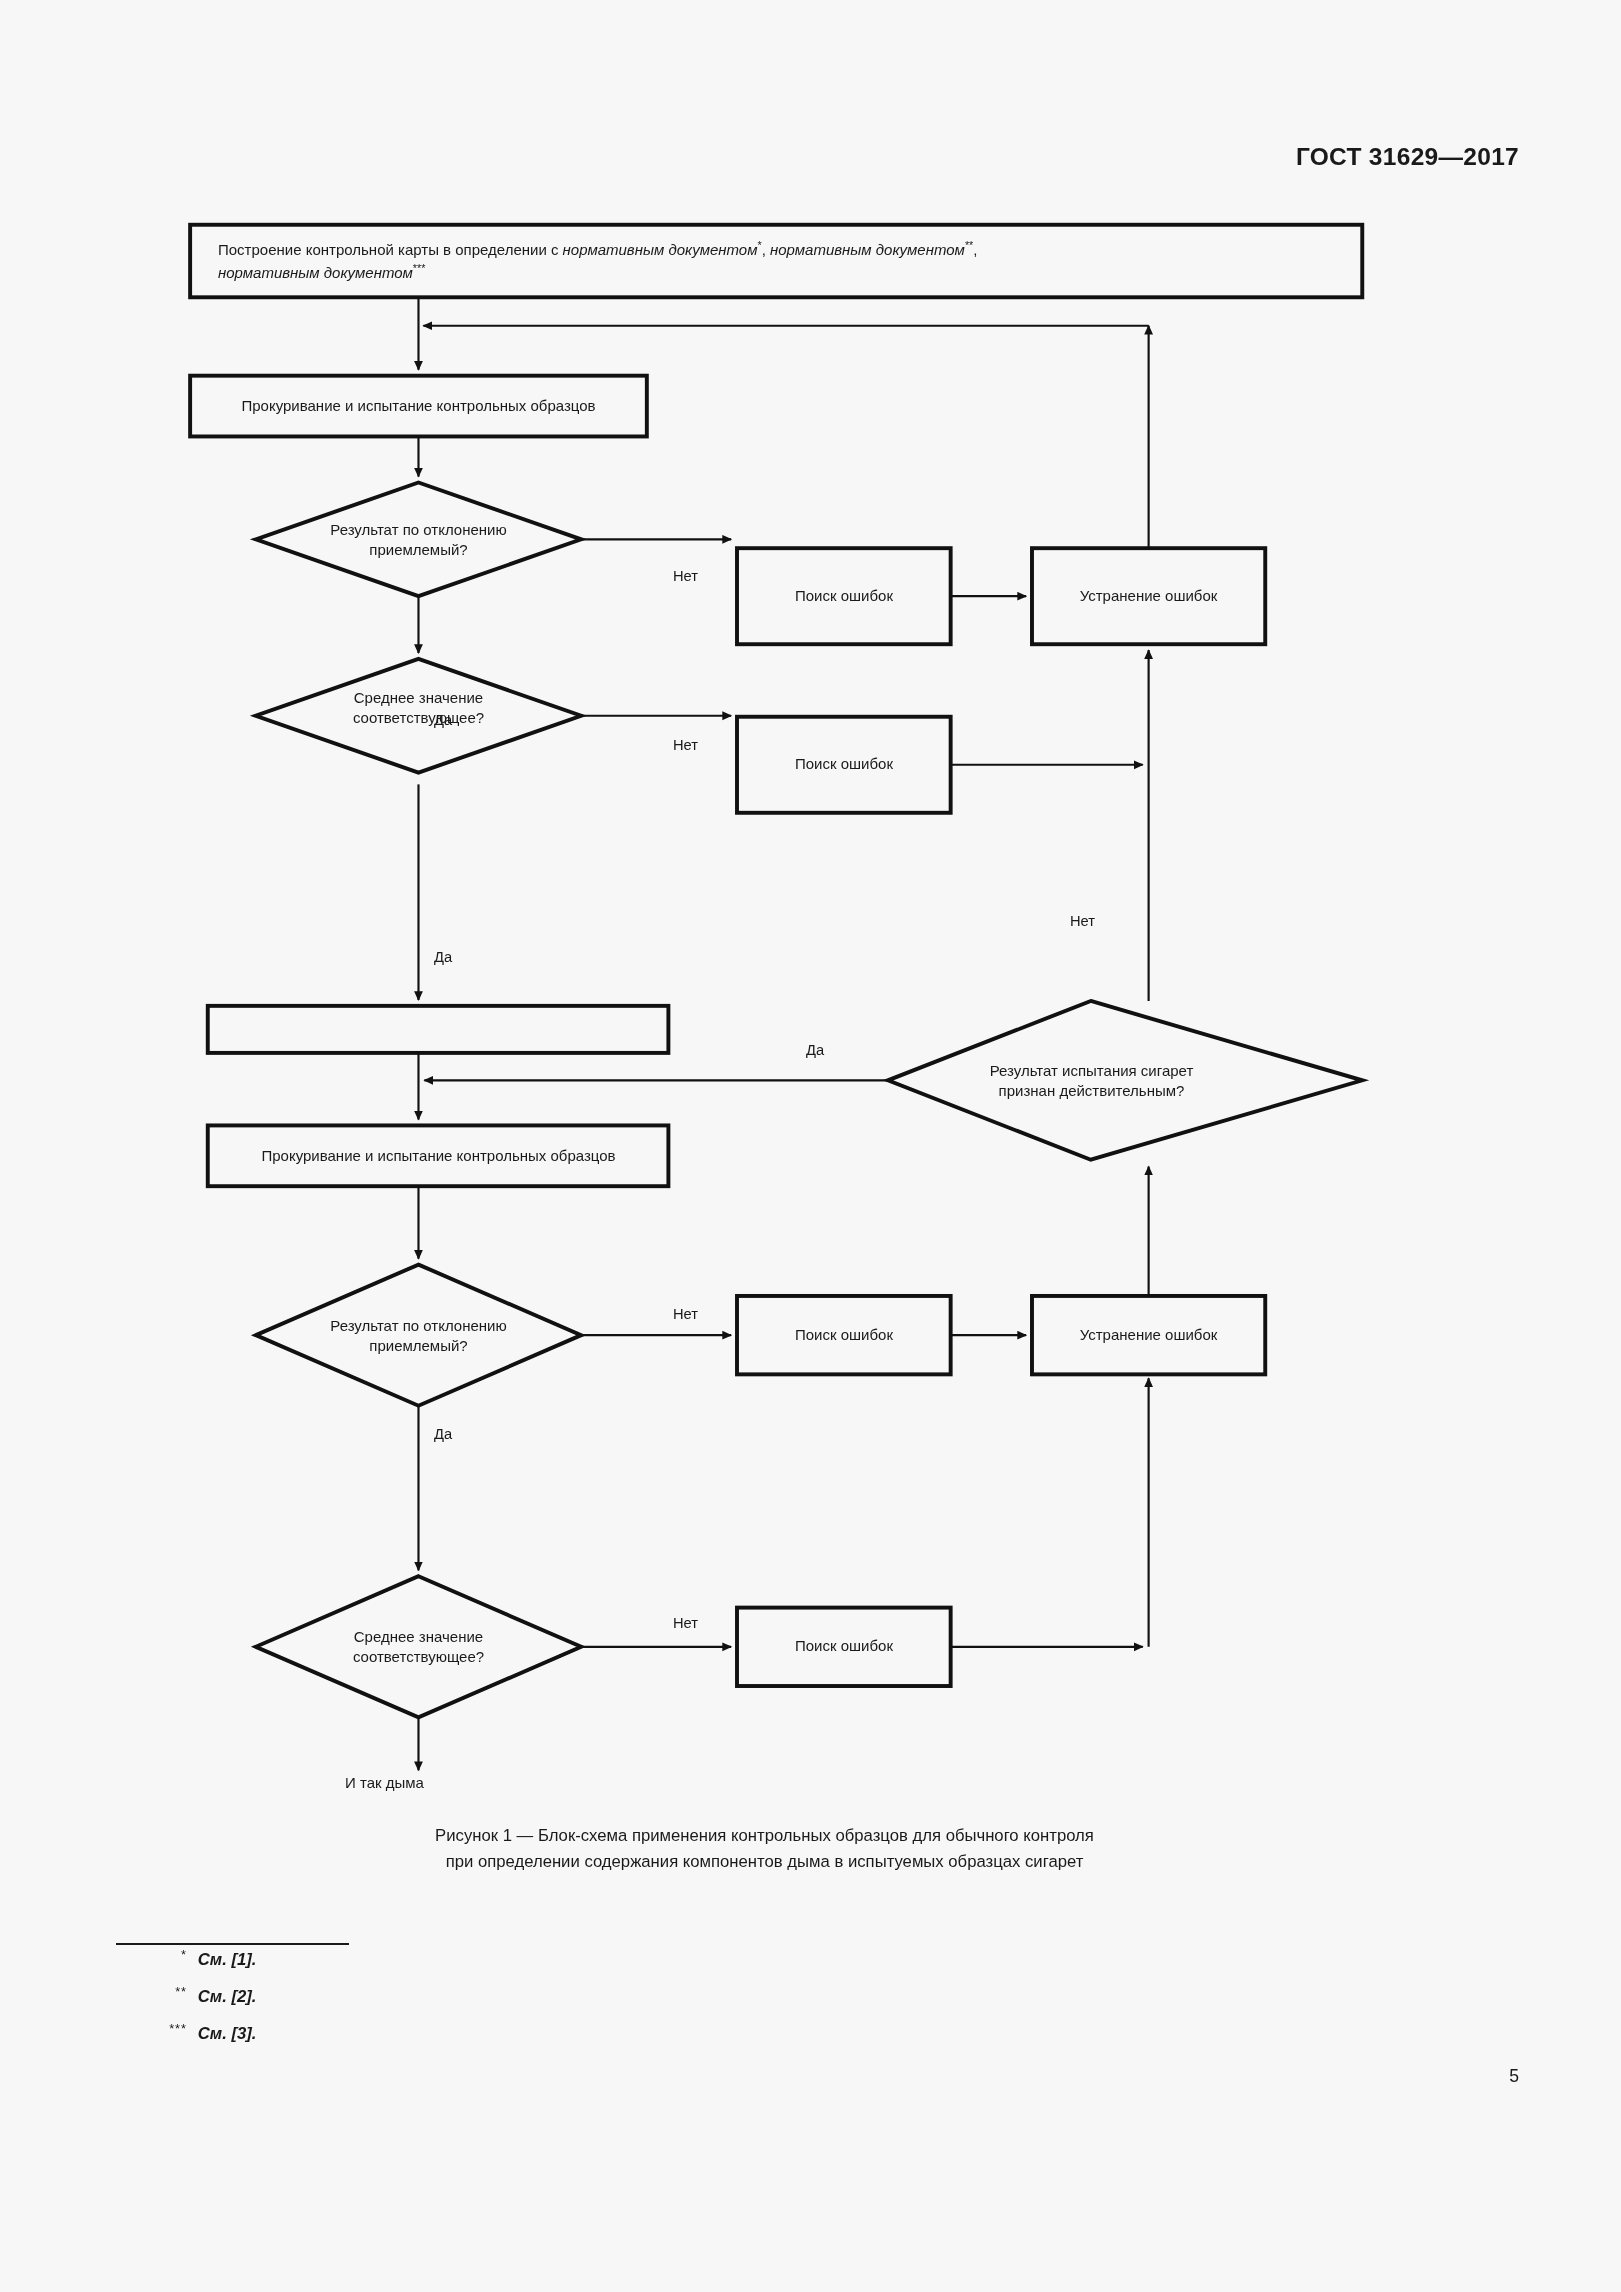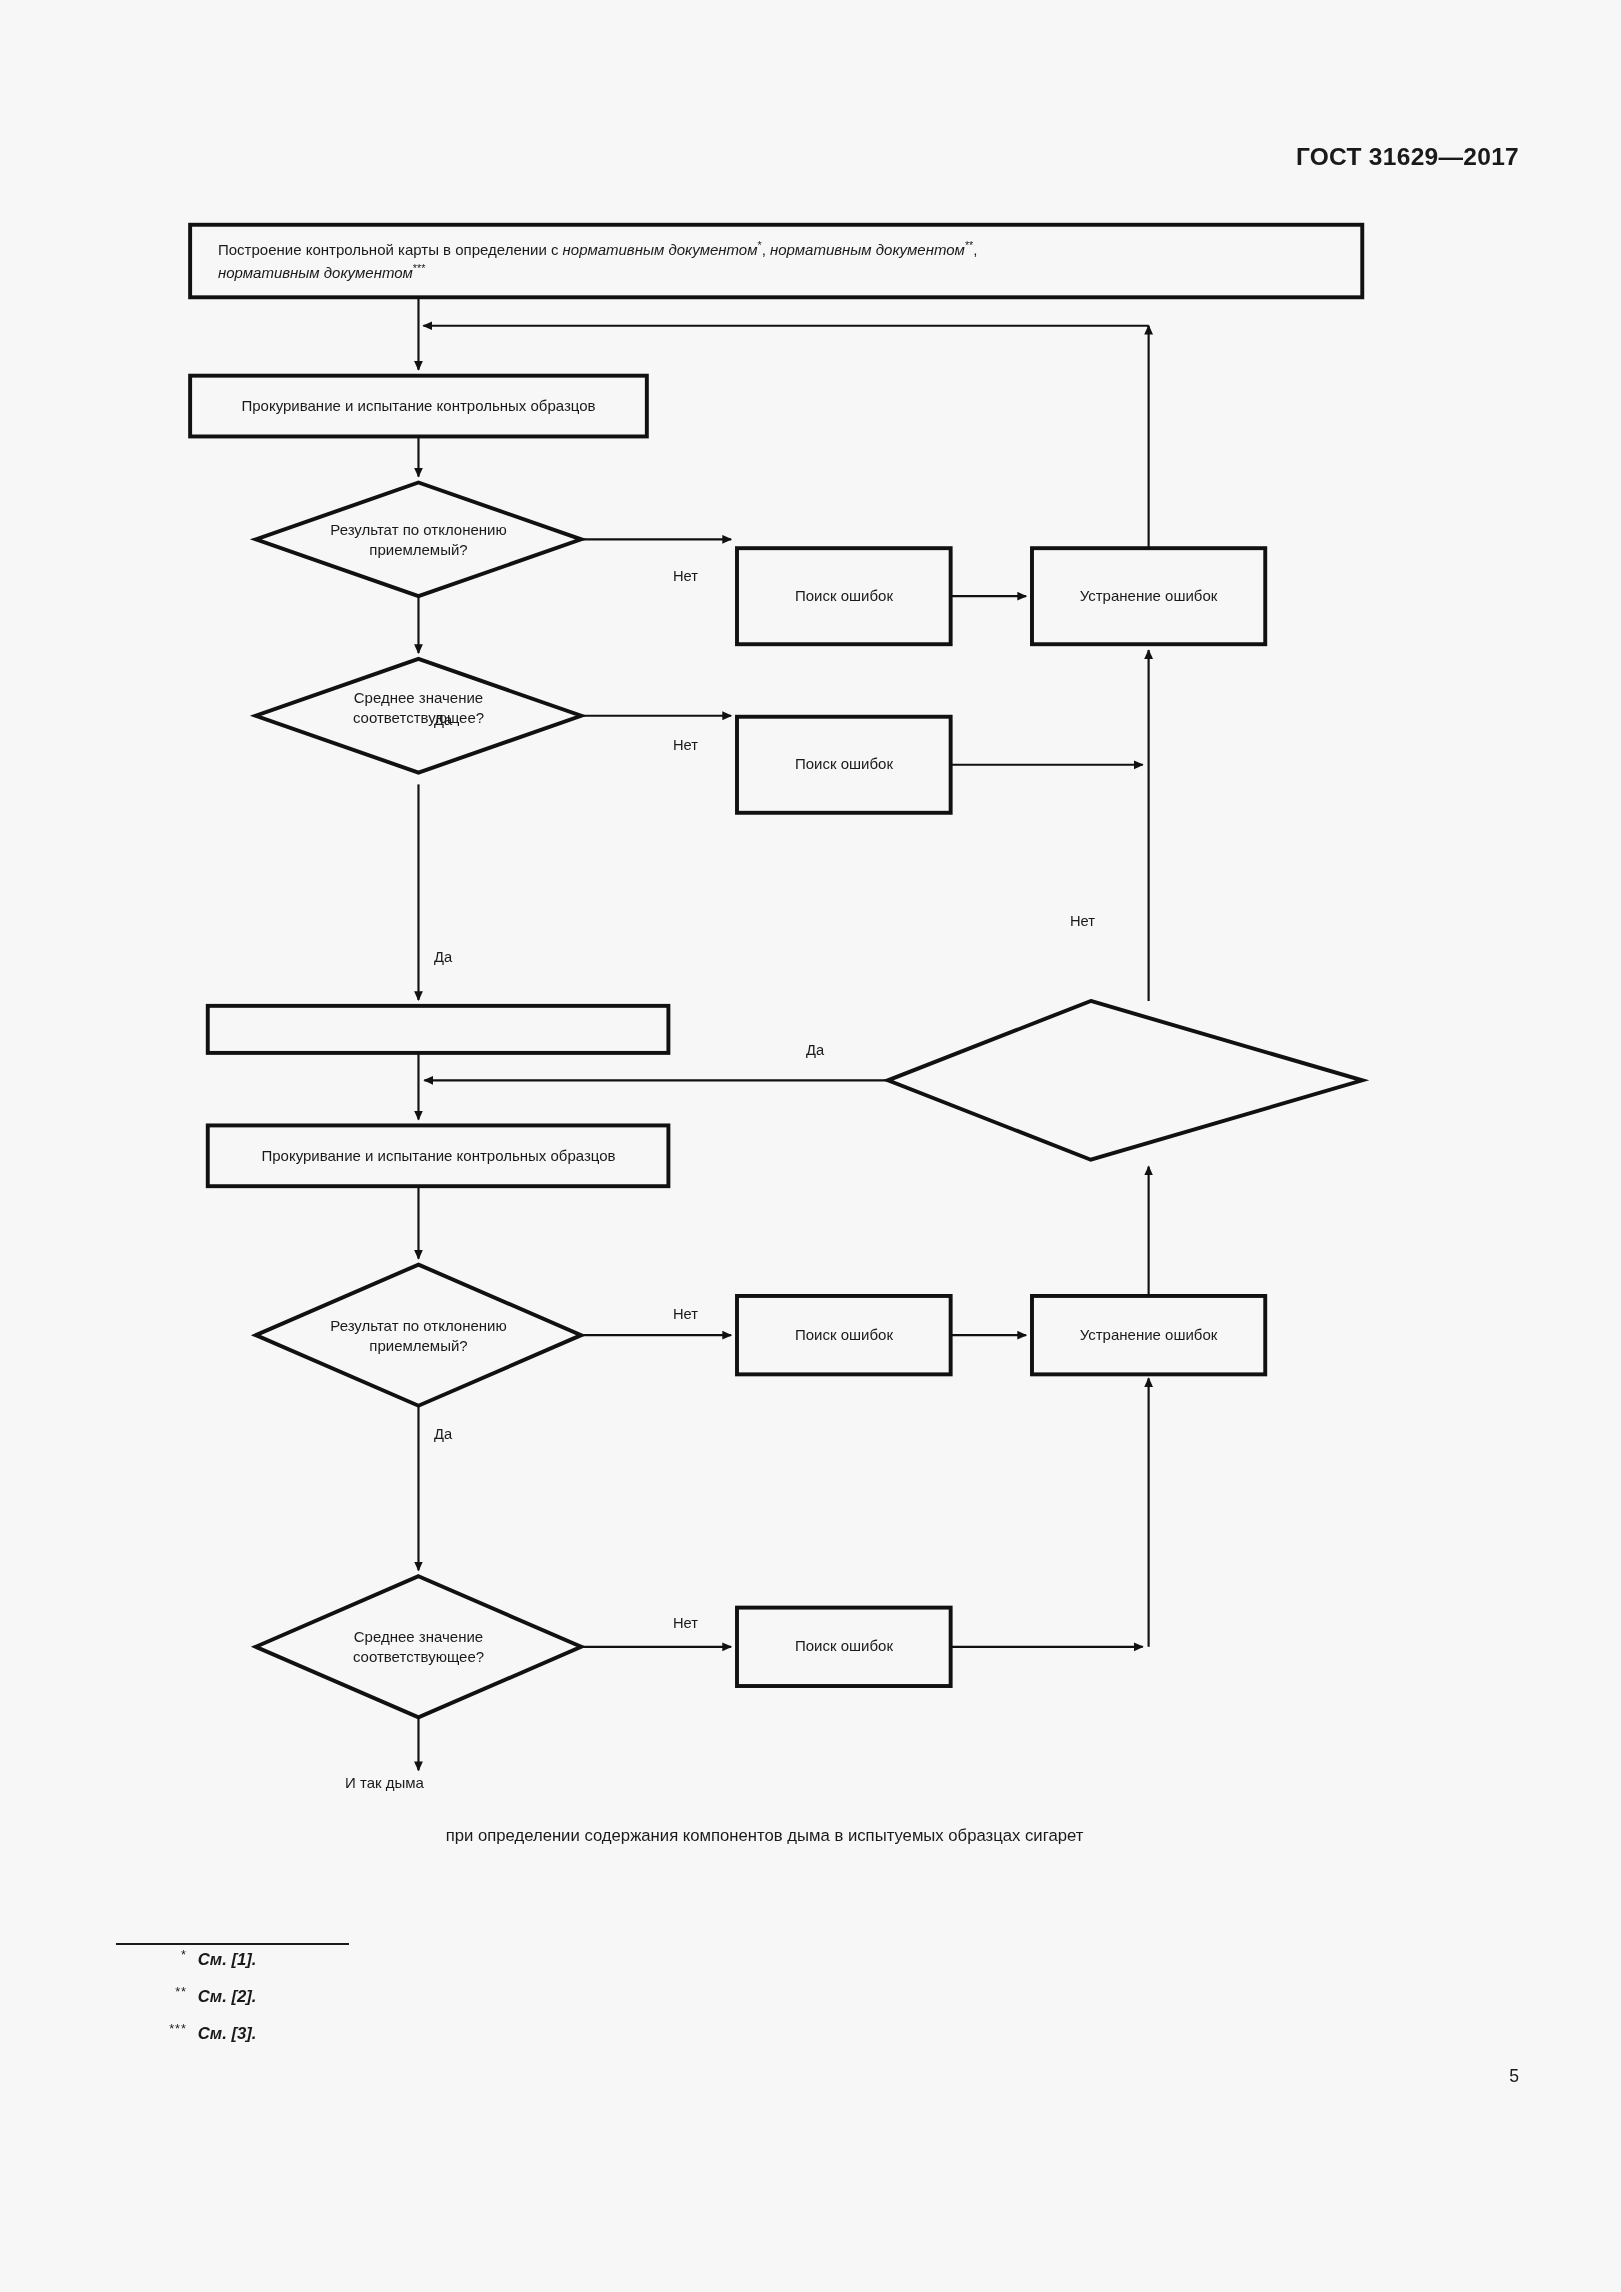--- a/index.html
+++ b/index.html
@@ -215,20 +215,21 @@
 
     <div class="node-text" style="left:737px; top:548px; width:214px; height:96px;">Поиск ошибок</div>
 
     <div class="node-text" style="left:1032px; top:548px; width:233px; height:96px;">Устранение ошибок</div>
 
     <div class="node-text" style="left:291px; top:627px; width:255px; height:161px;">Среднее значение соответствующее?</div>
 
     <div class="node-text" style="left:737px; top:716px; width:214px; height:96px;">Поиск ошибок</div>
 
 
+    <div class="node-text" style="left:968px; top:1002px; width:247px; height:157px;">Результат испытания сигарет признан действительным?</div>
 
     <div class="node-text" style="left:218px; top:1125px; width:441px; height:61px;">Прокуривание  и испытание контрольных образцов</div>
 
     <div class="node-text" style="left:291px; top:1255px; width:255px; height:161px;">Результат по отклонению приемлемый?</div>
 
     <div class="node-text" style="left:737px; top:1296px; width:214px; height:78px;">Поиск ошибок</div>
 
     <div class="node-text" style="left:1032px; top:1296px; width:233px; height:78px;">Устранение ошибок</div>
 
     <div class="node-text" style="left:291px; top:1566px; width:255px; height:161px;">Среднее значение соответствующее?</div>
@@ -242,20 +243,21 @@
     <div class="edge-label" style="left:673px; top:737px;">Нет</div>
     <div class="edge-label" style="left:434px; top:949px;">Да</div>
     <div class="edge-label" style="left:1070px; top:913px;">Нет</div>
     <div class="edge-label" style="left:806px; top:1042px;">Да</div>
     <div class="edge-label" style="left:673px; top:1306px;">Нет</div>
     <div class="edge-label" style="left:434px; top:1426px;">Да</div>
     <div class="edge-label" style="left:673px; top:1615px;">Нет</div>
   </div>
 
   <div class="caption">
+    <div>Рисунок 1 — Блок-схема применения контрольных образцов для обычного контроля</div>
     <div>при определении содержания компонентов дыма в испытуемых образцах сигарет</div>
   </div>
 
   <div class="footnote-rule"></div>
   <div class="footnotes">
     <div class="fn">
       <span class="mark">*</span>
       <span class="fntext">См. [1].</span>
     </div>
     <div class="fn">

